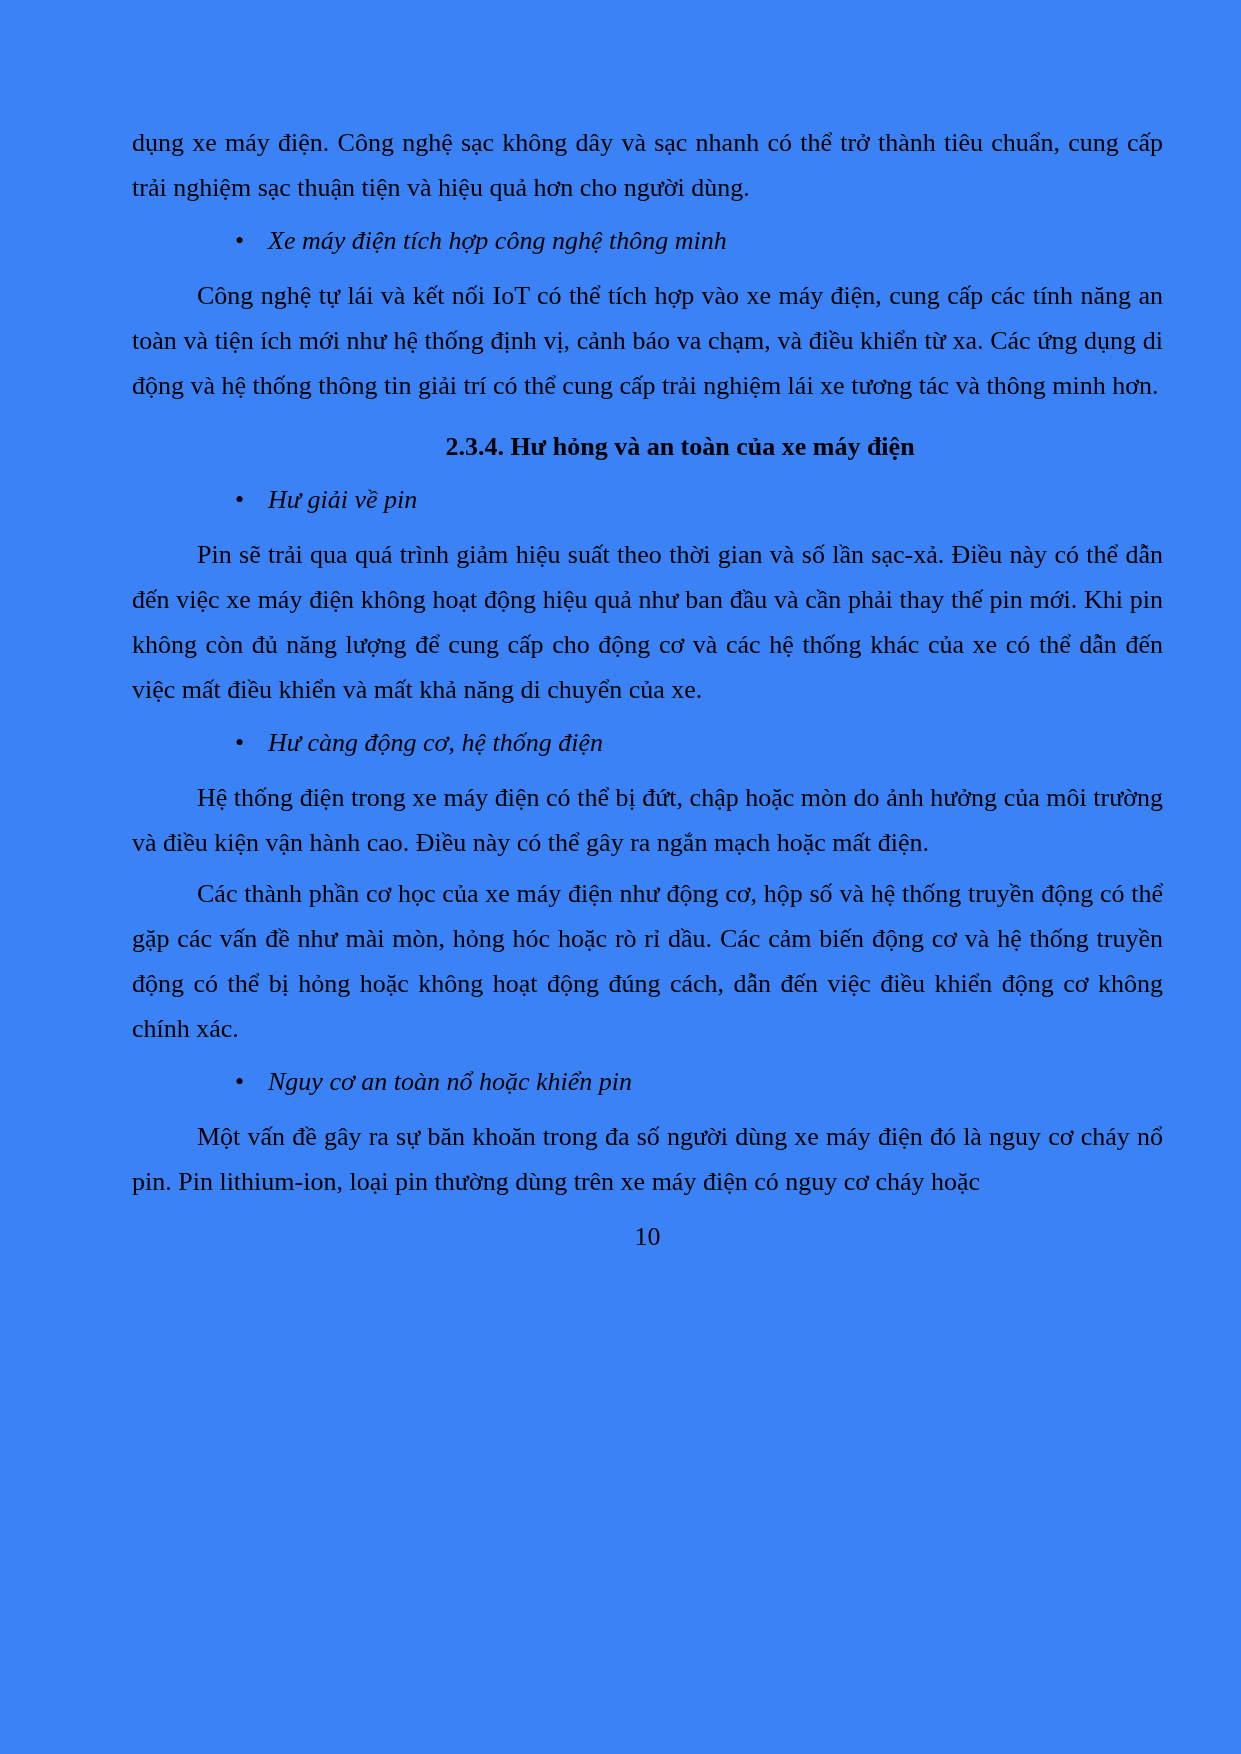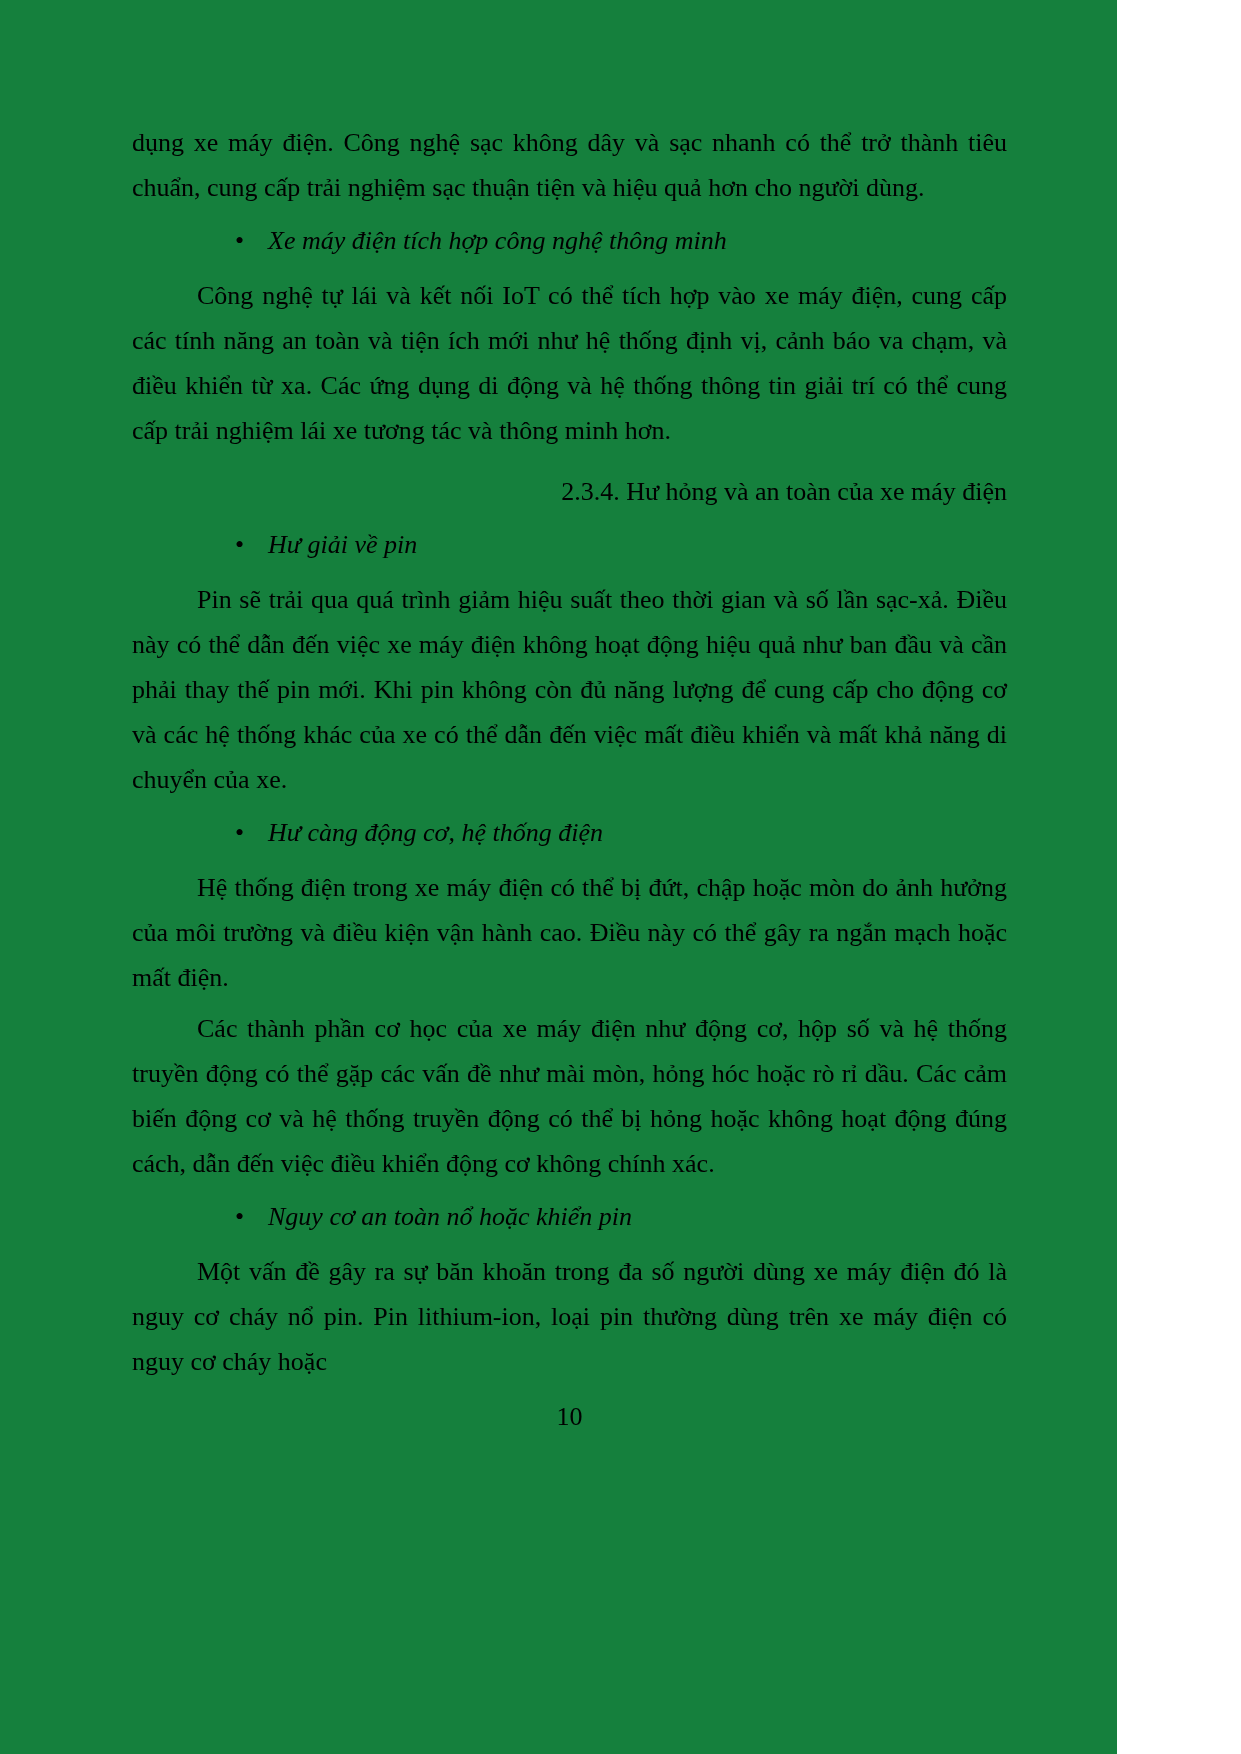--- a/index.html
+++ b/index.html
@@ -2,25 +2,25 @@
 <html><head>
 <meta charset="utf-8">
 <style>
   html, body {
     margin: 0;
     padding: 0;
     background: #ffffff;
   }
   .page {
     position: relative;
-    width: 1117px;
+    width: 1241px;
     height: 1754px;
-    background: #15803d;
+    background: #3b82f6;
     box-sizing: border-box;
-    padding: 120px 110px 0 132px;
+    padding: 120px 78px 0 132px;
     color: #000000;
     font-family: "Liberation Serif", "DejaVu Serif", serif;
     font-size: 26px;
     line-height: 45px;
     overflow: hidden;
   }
   p.body {
     margin: 0 0 6px 0;
     text-align: justify;
     text-indent: 65px;
@@ -32,23 +32,23 @@
     margin: 8px 0 10px 103px;
     font-style: italic;
   }
   .bullet .marker {
     display: inline-block;
     width: 33px;
     font-style: normal;
   }
   p.heading {
     margin: 16px 0 4px 0;
-    font-weight: normal;
+    font-weight: bold;
     text-indent: 65px;
-    text-align: right;
+    text-align: center;
   }
   .page-number {
     margin-top: 10px;
     text-align: center;
   }
 </style>
 </head>
 <body>
 
 <div class="page">

